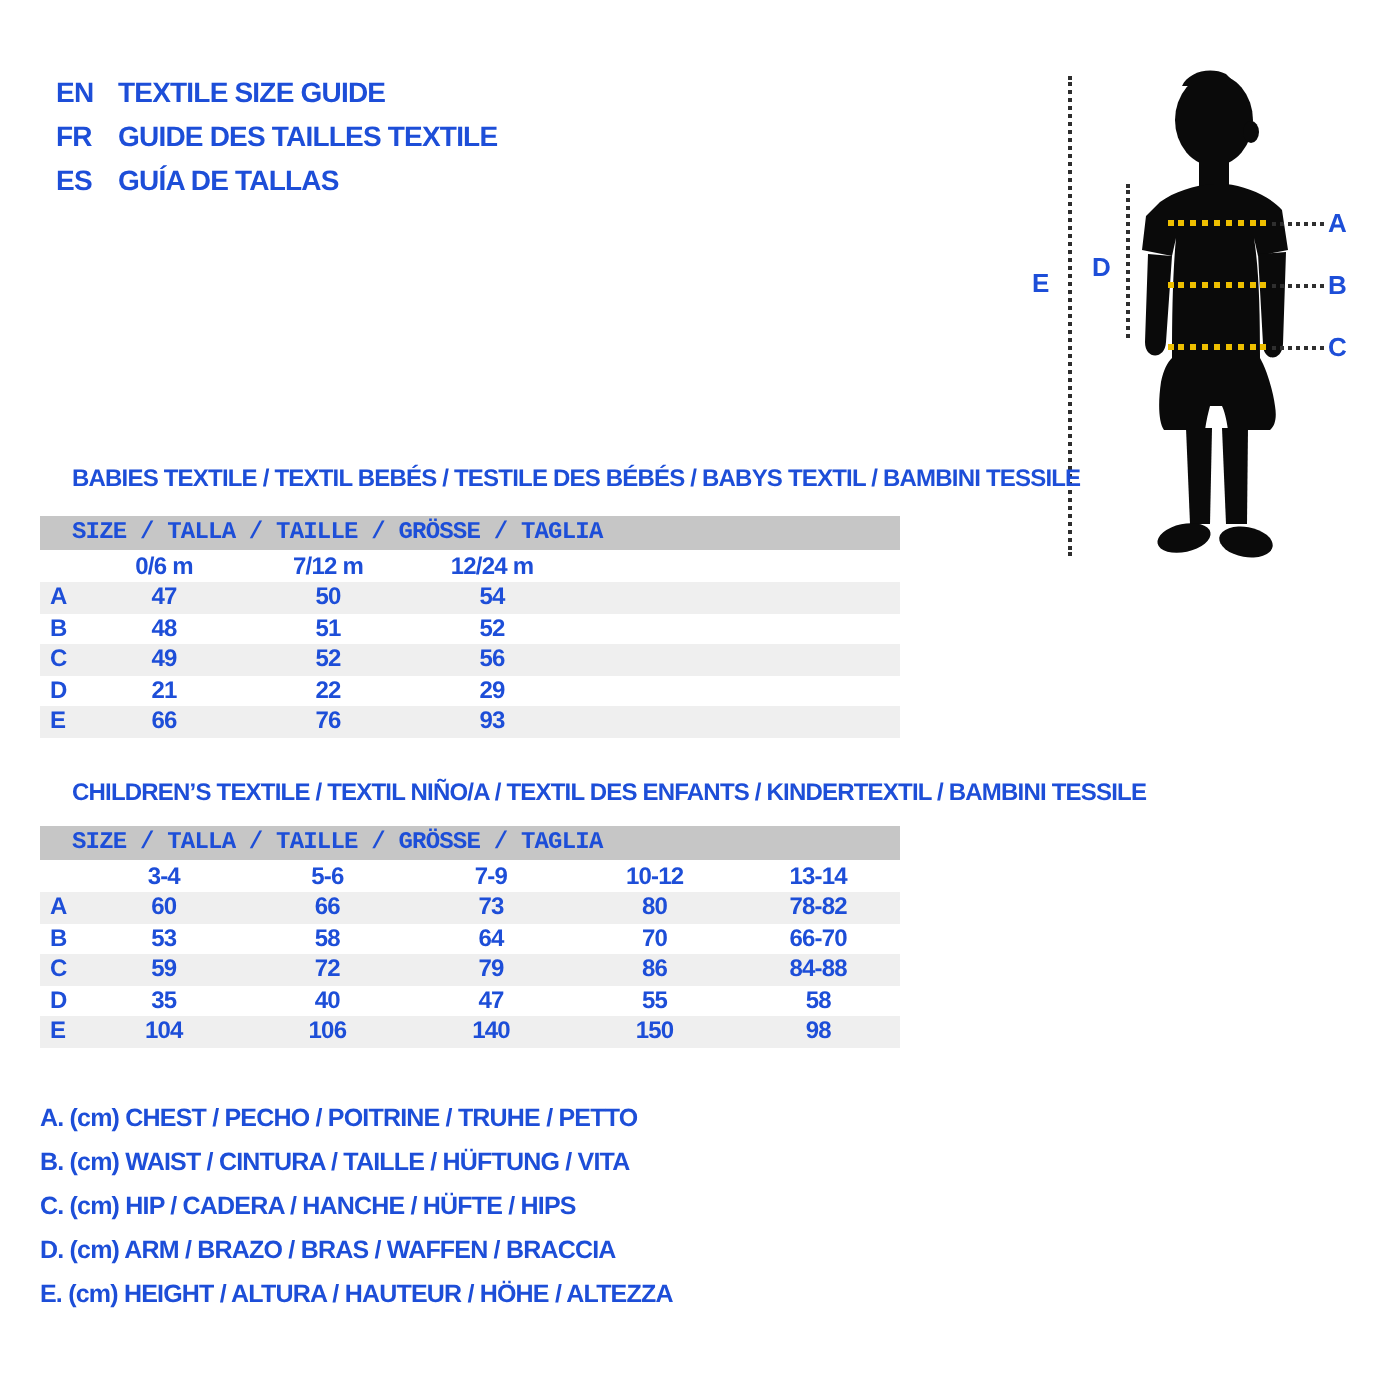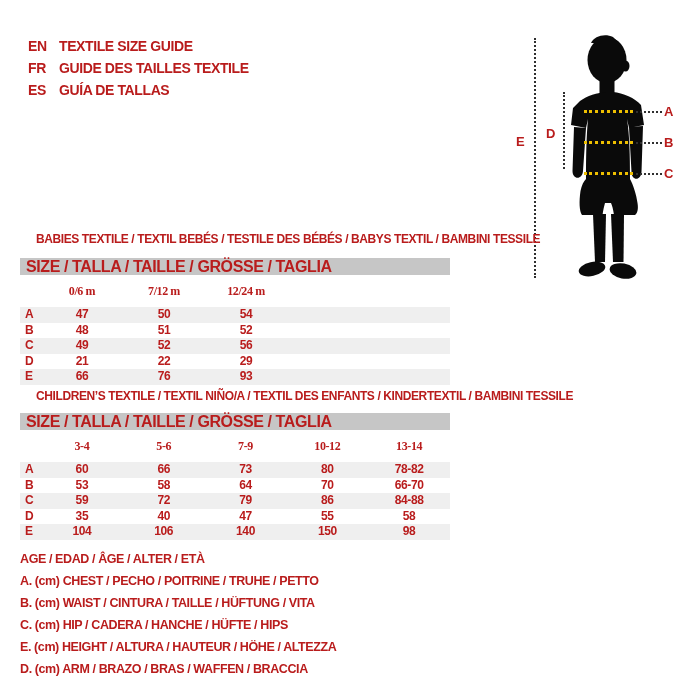--- a/index.html
+++ b/index.html
@@ -1,18 +1,18 @@
 <!DOCTYPE html>
 <html><head>
 <meta charset="utf-8">
 <style>
   html,body{margin:0;padding:0;background:#fff;}
   #page{position:relative;width:700px;height:700px;background:#ffffff;overflow:hidden;
         font-family:"Liberation Sans","DejaVu Sans",sans-serif;font-weight:700;
-        color:#b91c1c;letter-spacing:-0.4px;}
+        color:#1d4ed8;letter-spacing:-0.4px;}
   
   .lang-list{position:absolute;left:28px;top:36px;font-size:14px;line-height:21.8px;}
   .lang-row{display:flex;}
   .lang-code{width:31px;flex:0 0 31px;}
   
   .vline{position:absolute;width:0;border-left:2px dotted #2e2e2e;}
   #line-e{left:534px;top:38px;height:240px;}
   #line-d{left:563px;top:92px;height:77px;}
   .fig-label{position:absolute;font-size:13px;letter-spacing:0;}
   #label-e{left:516px;top:134px;}
@@ -26,24 +26,24 @@
   #leader-a{top:111px;}#leader-b{top:142px;}#leader-c{top:173px;}
   #silhouette{position:absolute;left:561px;top:33px;}
   
   .section-title{position:absolute;left:20px;font-size:12px;line-height:14px;white-space:nowrap;padding-left:16px;}
   #babies-title{top:232px;}
   #children-title{top:389px;}
   
   .size-section{position:absolute;left:20px;width:430px;}
   #babies-section{top:258px;}
   #children-section{top:413px;}
-  .size-bar{height:17px;line-height:17px;background:#c6c6c6;padding-left:6px;font-size:16px;}
+  .size-bar{height:17px;line-height:17px;background:#c6c6c6;padding-left:16px;font-size:12px;font-family:Liberation Mono, monospace;}
   table.sizes{border-collapse:collapse;table-layout:fixed;width:430px;font-size:12px;}
   table.sizes td{padding:0;text-align:center;height:15.5px;line-height:15.5px;overflow:hidden;}
-  table.sizes tr.head td{height:32px;line-height:16px;font-family:Liberation Serif, serif;}
+  table.sizes tr.head td{height:16px;line-height:16px;}
   table.sizes td.lbl{text-align:left;padding-left:5px;}
   table.sizes tr.shade{background:#efefef;}
   
   .legend{position:absolute;left:20px;top:548px;font-size:12.5px;line-height:22px;white-space:nowrap;}
 </style>
 </head>
 <body>
 
 <div id="page">
 
@@ -219,21 +219,20 @@
             <td>106</td>
             <td>140</td>
             <td>150</td>
             <td>98</td>
           </tr>
         </tbody>
     </table>
   </div>
 
   <div class="legend">
-    <div>AGE / EDAD / ÂGE / ALTER / ETÀ</div>
     <div>A. (cm) CHEST / PECHO / POITRINE / TRUHE / PETTO</div>
     <div>B. (cm) WAIST / CINTURA / TAILLE / HÜFTUNG / VITA</div>
     <div>C. (cm) HIP / CADERA / HANCHE / HÜFTE / HIPS</div>
+    <div>D. (cm) ARM / BRAZO / BRAS / WAFFEN / BRACCIA</div>
     <div>E. (cm) HEIGHT / ALTURA / HAUTEUR / HÖHE / ALTEZZA</div>
-    <div>D. (cm) ARM / BRAZO / BRAS / WAFFEN / BRACCIA</div>
   </div>
 
 </div>
 
 </body></html>

